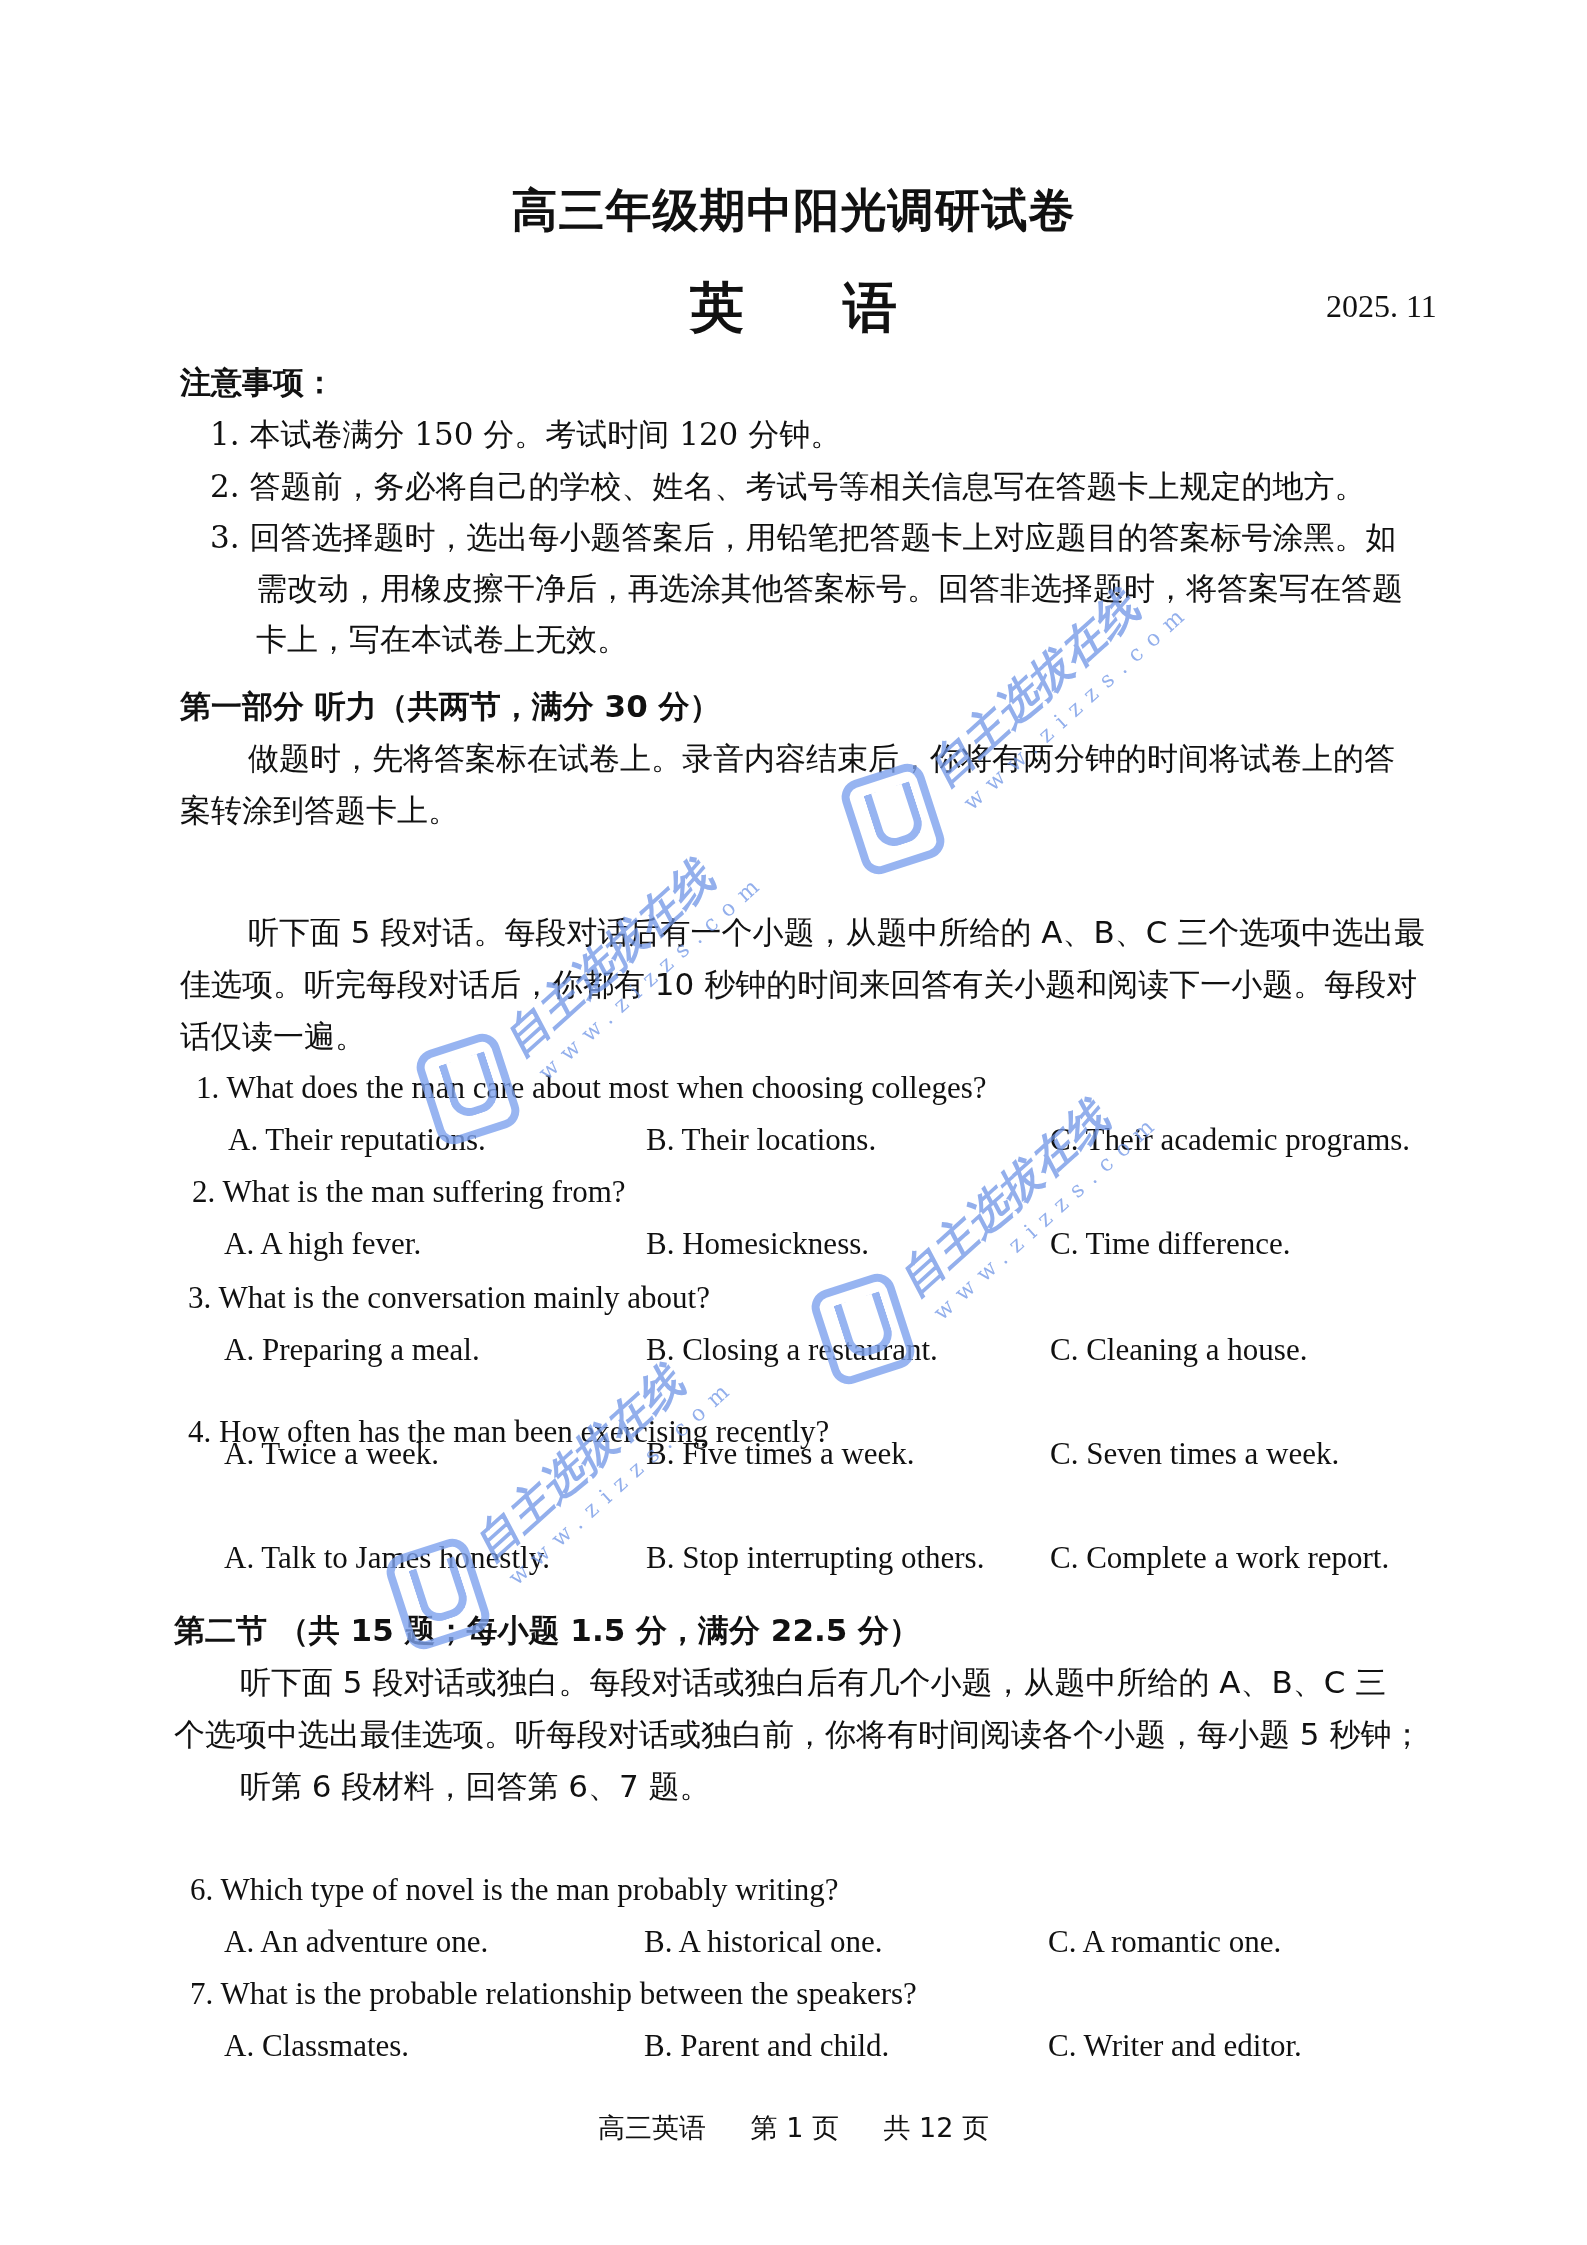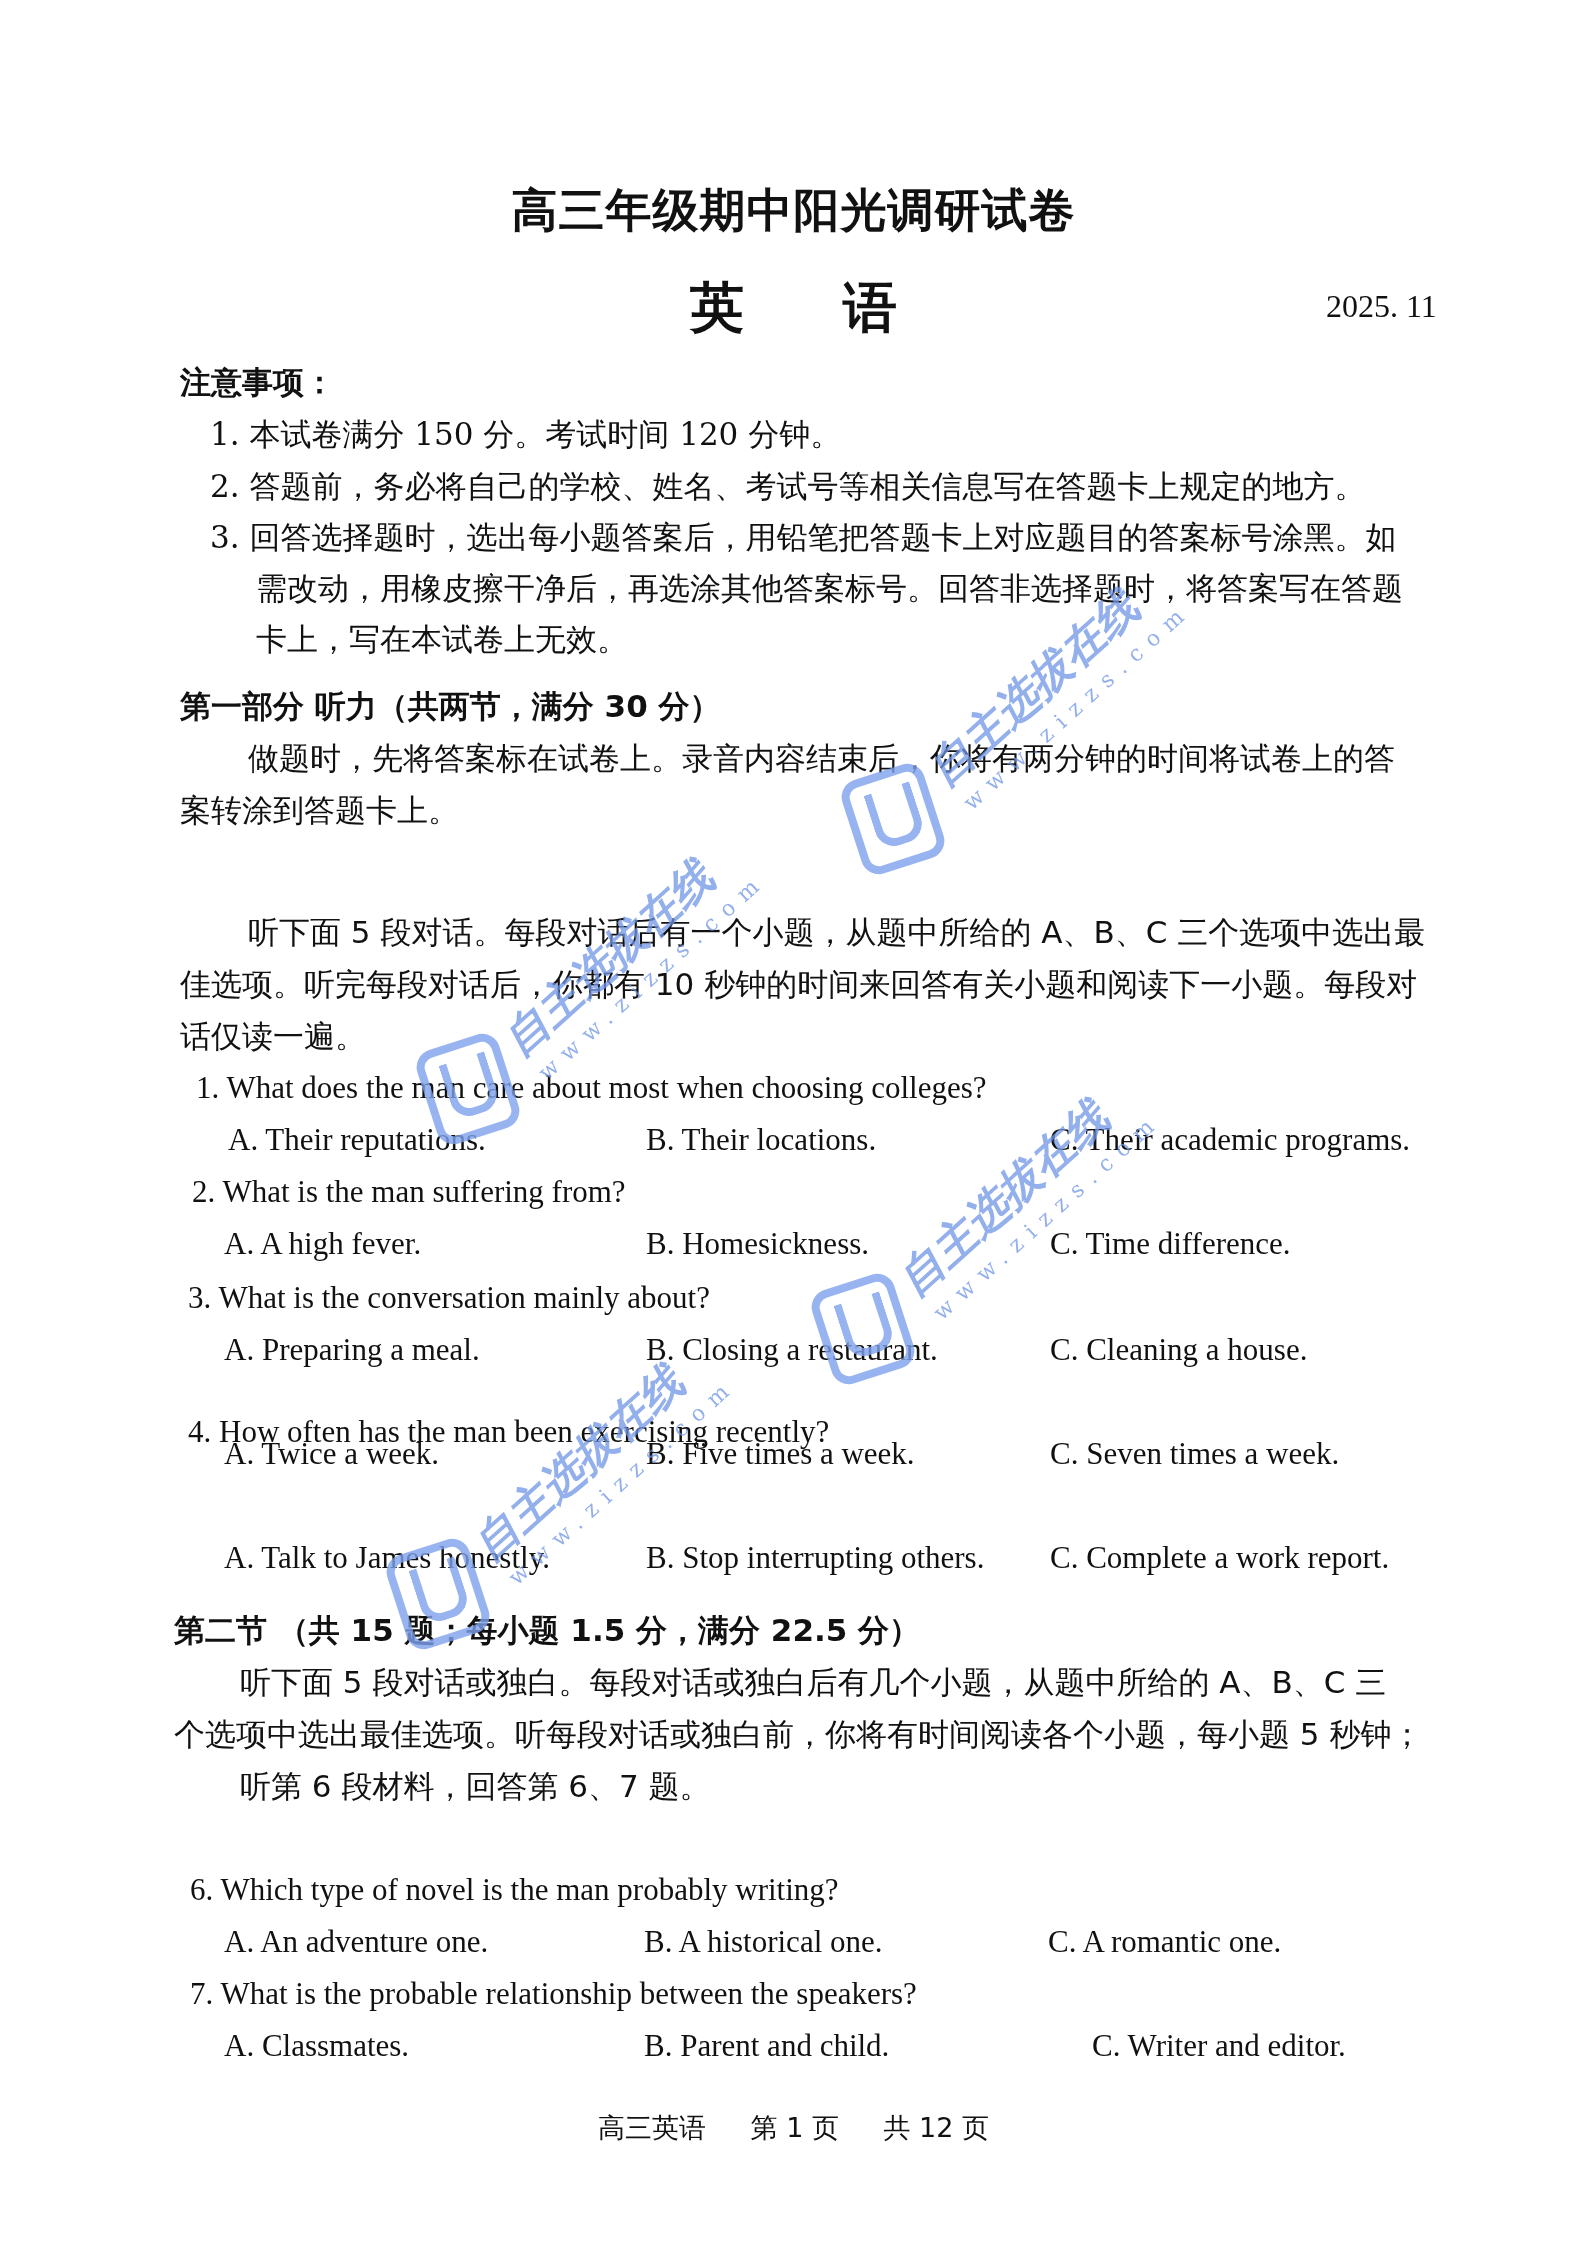--- a/index.html
+++ b/index.html
@@ -78,21 +78,21 @@
   <div class="line cn" style="left:240px; top:1768px;">听第 6 段材料，回答第 6、7 题。</div>
 
   <div class="line en" style="left:190px; top:1872px;">6. Which type of novel is the man probably writing?</div>
   <div class="opt" style="left:224px; top:1924px;">A. An adventure one.</div>
   <div class="opt" style="left:644px; top:1924px;">B. A historical one.</div>
   <div class="opt" style="left:1048px; top:1924px;">C. A romantic one.</div>
 
   <div class="line en" style="left:190px; top:1976px;text-align:center;">7. What is the probable relationship between the speakers?</div>
   <div class="opt" style="left:224px; top:2028px;">A. Classmates.</div>
   <div class="opt" style="left:644px; top:2028px;">B. Parent and child.</div>
-  <div class="opt" style="left:1092px; top:2028px;text-align:center;">C. Writer and editor.</div>
+  <div class="opt" style="left:1048px; top:2028px;text-align:center;">C. Writer and editor.</div>
 
   <div class="footer">
     <span>高三英语</span>
     <span>第 1 页</span>
     <span>共 12 页</span>
   </div>
 
   <div class="logo" style="left:850px; top:770px;"></div>
   <div class="wm wm-text" style="left:955px; top:740px;">自主选拔在线</div>
   <div class="wm wm-url" style="left:975px; top:790px;">www.zizzs.com</div>

